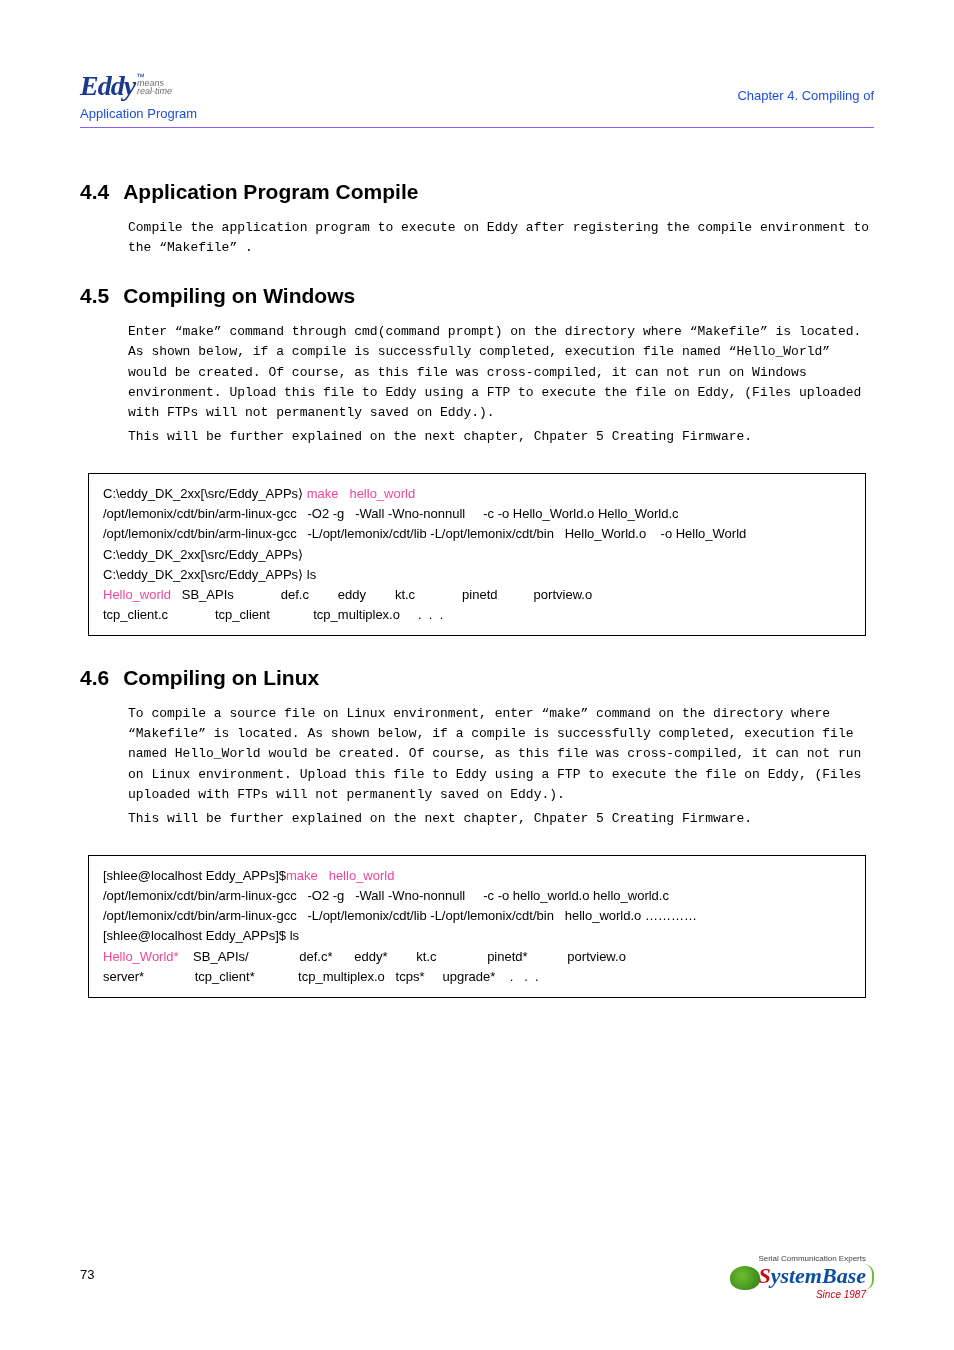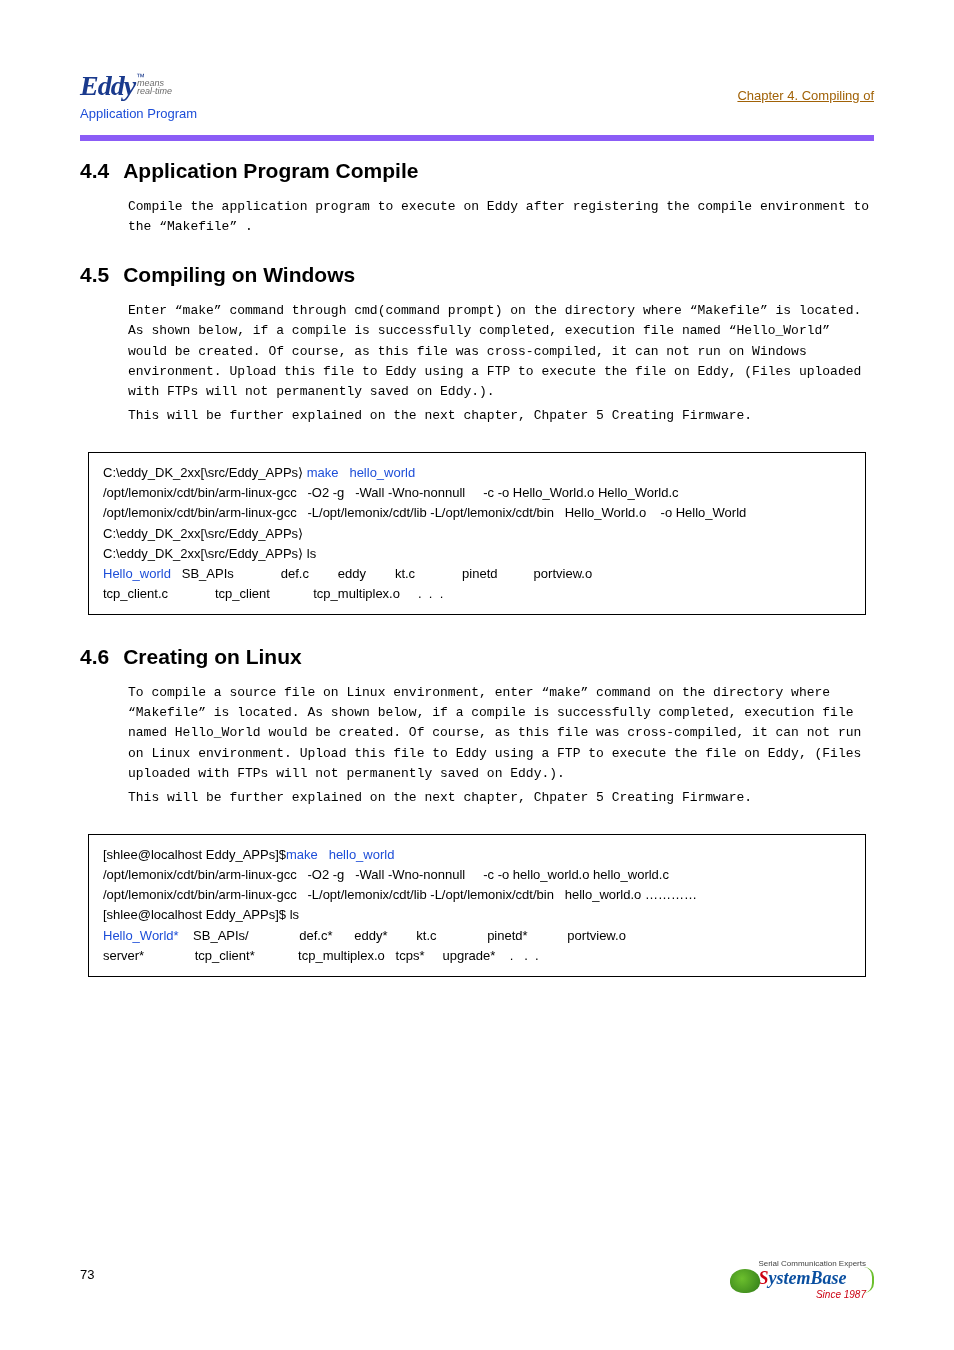--- a/index.html
+++ b/index.html
@@ -9,23 +9,23 @@
     background: #fff;
     font-family: Arial, Helvetica, sans-serif;
     color: #000;
     position: relative;
     padding: 70px 80px 60px 80px;
   }
   .header {
     display: flex;
     justify-content: space-between;
     align-items: flex-start;
-    border-bottom: 6px solid #8b5cf6;
-    padding-bottom: 14px;
-    margin-bottom: 18px;
+    border-bottom: 1px solid #8b5cf6;
+    padding-bottom: 6px;
+    margin-bottom: 52px;
   }
   .header-left { display: flex; flex-direction: column; }
   .logo-row { display: flex; align-items: flex-start; }
   .logo-text {
     font-family: "Times New Roman", serif;
     font-weight: bold;
     font-style: italic;
     font-size: 28px;
     color: #1a3a8d;
     letter-spacing: -1px;
@@ -38,23 +38,22 @@
     margin-left: 2px;
     margin-top: -4px;
   }
   .header-left-sub {
     font-size: 13px;
     color: #1d4ed8;
     margin-top: 4px;
   }
   .header-right {
     font-size: 13px;
-    color: #a16207;
+    color: #1d4ed8;
     margin-top: 18px;
-    text-decoration: underline;
   }
   .section-title {
     font-size: 21px;
     font-weight: bold;
     margin-bottom: 14px;
     margin-top: 10px;
   }
   .section-title .num { margin-right: 14px; }
   .body-text {
     font-size: 13px;
@@ -65,21 +64,21 @@
   }
   .code-box {
     border: 1px solid #000;
     margin: 6px 8px 30px 8px;
     padding: 10px 14px;
     font-family: Arial, Helvetica, sans-serif;
     font-size: 13px;
     line-height: 1.55;
     white-space: pre-wrap;
   }
-  .code-box .r { color: #1d4ed8; }
+  .code-box .r { color: #ec4899; }
   .page-num {
     position: absolute;
     left: 80px;
     bottom: 68px;
     font-size: 13px;
   }
   .footer-logo {
     position: absolute;
     right: 80px;
     bottom: 50px;
@@ -96,21 +95,21 @@
     position:absolute; inset:4px 2px 2px 2px;
     background: radial-gradient(circle at 40% 40%, #6cbf2d, #2f7a18);
     border-radius: 50% 50% 45% 45%;
   }
   .footer-logo .sb {
     display:flex; flex-direction:column; align-items:flex-start;
     font-size: 8px; color:#333;
   }
   .footer-logo .sb .top{ font-size:8px; color:#444; }
   .footer-logo .sb .name{
-    font-size: 18px; font-weight:bold; font-style:italic;
+    font-size: 22px; font-weight:bold; font-style:italic;
     font-family:"Times New Roman", serif;
   }
   .footer-logo .sb .name .s{ color:#c01; }
   .footer-logo .sb .name .rest{ color:#0a4fa0; }
   .footer-logo .sb .since{ font-size:10px; color:#c01; font-style:italic; align-self:flex-end; }
   .footer-logo .swoosh{
     height:26px; width:10px;
     border-right:2px solid #6cbf2d;
     border-radius: 0 20px 20px 0;
     margin-left:-2px;
@@ -147,21 +146,21 @@
 
 <div class="code-box"><span>C:\eddy_DK_2xx[\src/Eddy_APPs⟩ </span><span class="r">make   hello_world</span>
 <span>/opt/lemonix/cdt/bin/arm-linux-gcc   -O2 -g   -Wall -Wno-nonnull     -c -o Hello_World.o Hello_World.c</span>
 <span>/opt/lemonix/cdt/bin/arm-linux-gcc   -L/opt/lemonix/cdt/lib -L/opt/lemonix/cdt/bin   Hello_World.o    -o Hello_World</span>
 <span>C:\eddy_DK_2xx[\src/Eddy_APPs⟩</span>
 <span>C:\eddy_DK_2xx[\src/Eddy_APPs⟩ ls</span>
 <span class="r">Hello_world</span><span>   SB_APIs             def.c        eddy        kt.c             pinetd          portview.o</span>
 <span>tcp_client.c             tcp_client            tcp_multiplex.o     .  .  .</span></div>
 
 <div class="section-title">
-  <span class="num">4.6</span><span>Creating on Linux</span>
+  <span class="num">4.6</span><span>Compiling on Linux</span>
 </div>
 <div class="body-text" style="margin-bottom:4px">To compile a source file on Linux environment, enter   “make”   command on the directory where   “Makefile”   is located.  As shown below, if a compile is successfully completed, execution file named Hello_World would be created.   Of course, as this file was cross-compiled, it can not run on Linux environment.   Upload this file to Eddy using a FTP to execute the file on Eddy, (Files uploaded with FTPs will not permanently saved on Eddy.).</div>
 <div class="body-text">This will be further explained on the next chapter, Chpater 5 Creating Firmware.</div>
 
 <div class="code-box"><span>[shlee@localhost Eddy_APPs]$</span><span class="r">make   hello_world</span>
 <span>/opt/lemonix/cdt/bin/arm-linux-gcc   -O2 -g   -Wall -Wno-nonnull     -c -o hello_world.o hello_world.c</span>
 <span>/opt/lemonix/cdt/bin/arm-linux-gcc   -L/opt/lemonix/cdt/lib -L/opt/lemonix/cdt/bin   hello_world.o …………</span>
 <span>[shlee@localhost Eddy_APPs]$ ls</span>
 <span class="r">Hello_World*</span><span>    SB_APIs/              def.c*      eddy*        kt.c              pinetd*           portview.o</span>
 <span>server*              tcp_client*            tcp_multiplex.o   tcps*     upgrade*    .   .  .</span></div>

